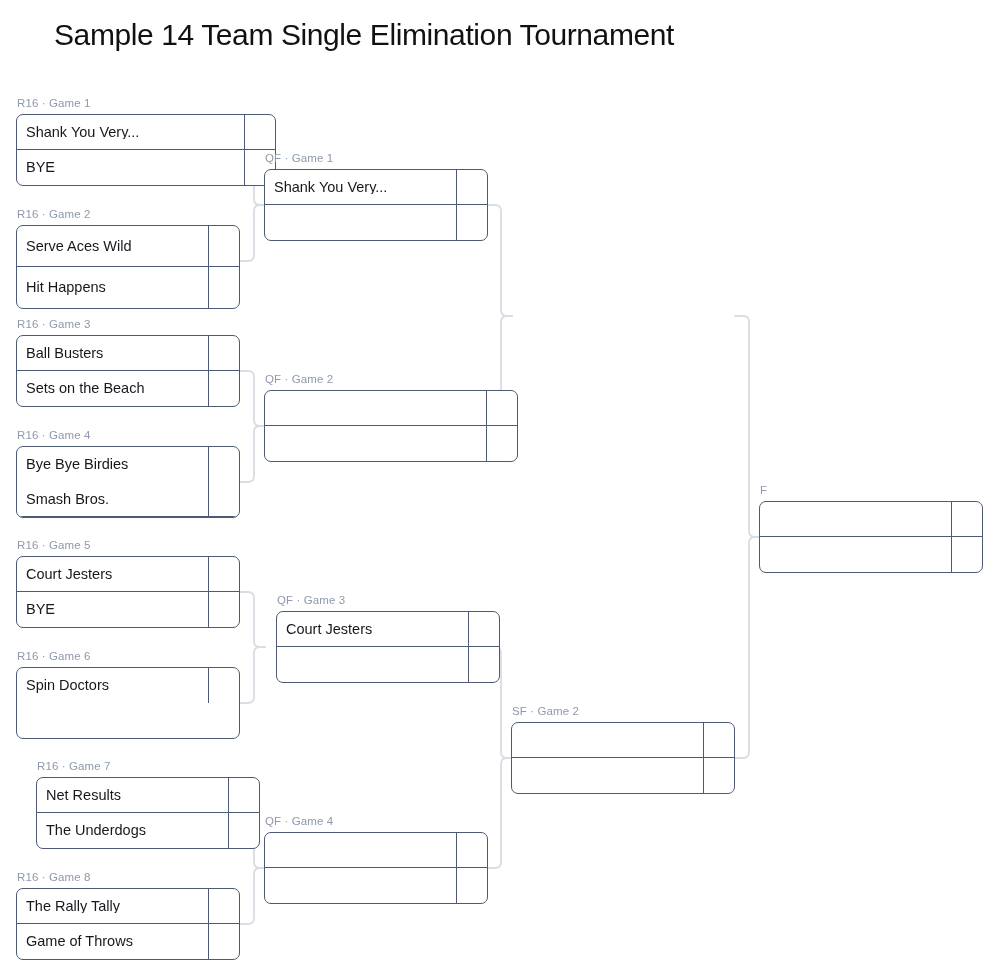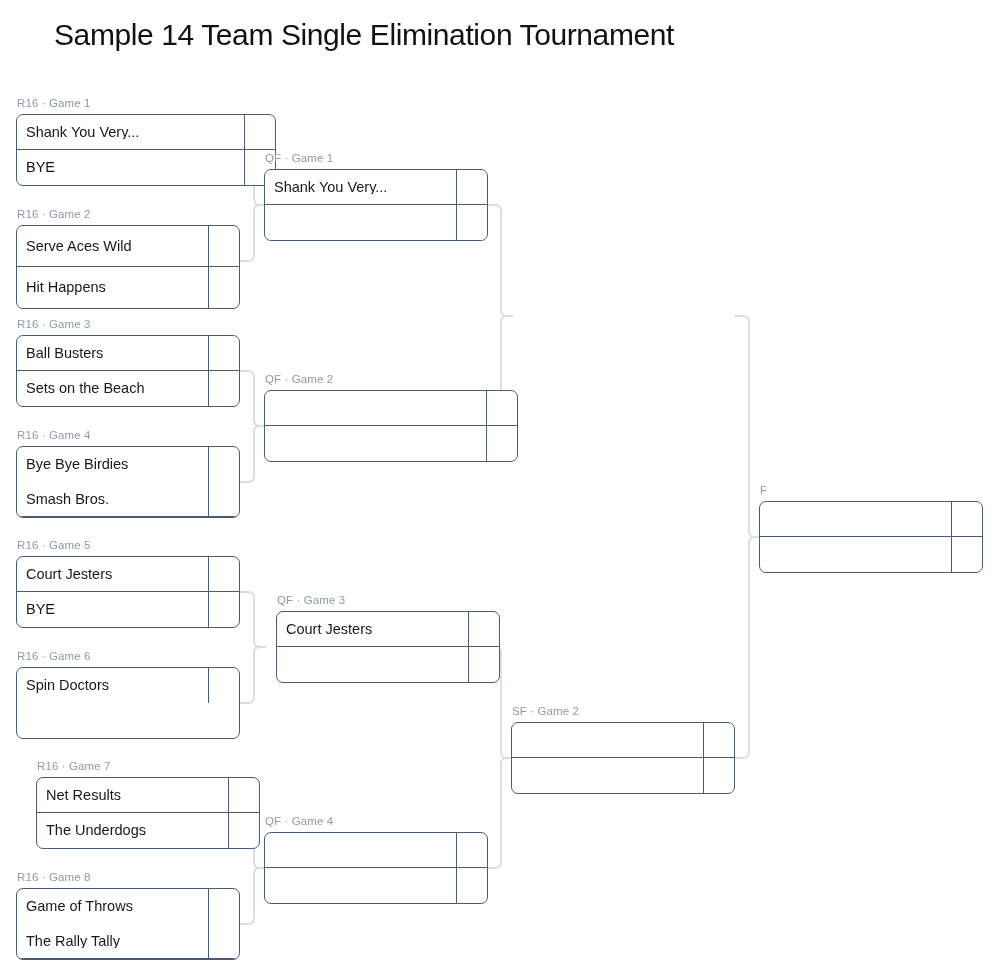--- a/index.html
+++ b/index.html
@@ -232,26 +232,26 @@
         <div class="slot bottom">
           <div class="slot-name">The Underdogs</div>
           <div class="slot-score"></div>
         </div>
       </div>
     </div>
 
     <div class="match" style="left:16px; top:888px; width:224px; height:72px;">
       <div class="match-label">R16 · Game 8</div>
       <div class="match-box">
+        <div class="slot top">
+          <div class="slot-name">The Rally Tally</div>
+          <div class="slot-score"></div>
+        </div>
         <div class="slot bottom">
           <div class="slot-name">Game of Throws</div>
-          <div class="slot-score"></div>
-        </div>
-        <div class="slot top">
-          <div class="slot-name">The Rally Tally</div>
           <div class="slot-score"></div>
         </div>
       </div>
     </div>
 
     <div class="match" style="left:264px; top:169px; width:224px; height:72px;">
       <div class="match-label">QF · Game 1</div>
       <div class="match-box">
         <div class="slot top">
           <div class="slot-name">Shank You Very...</div>

